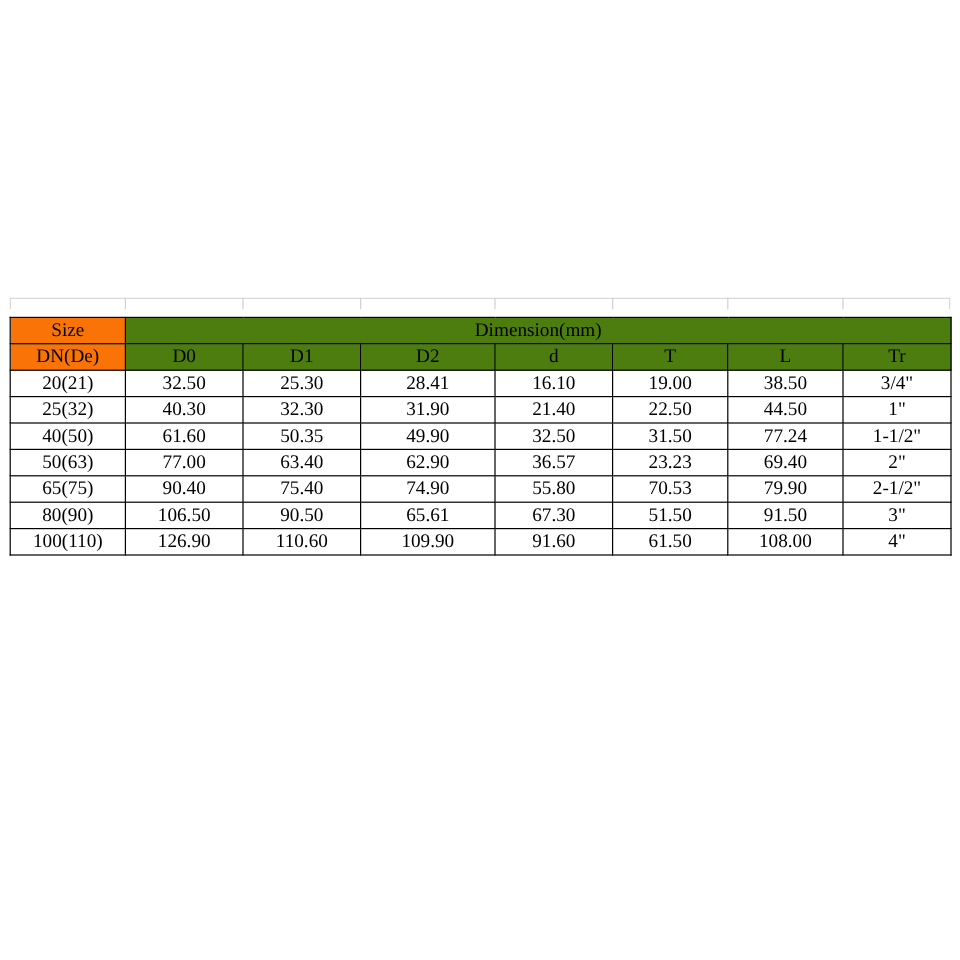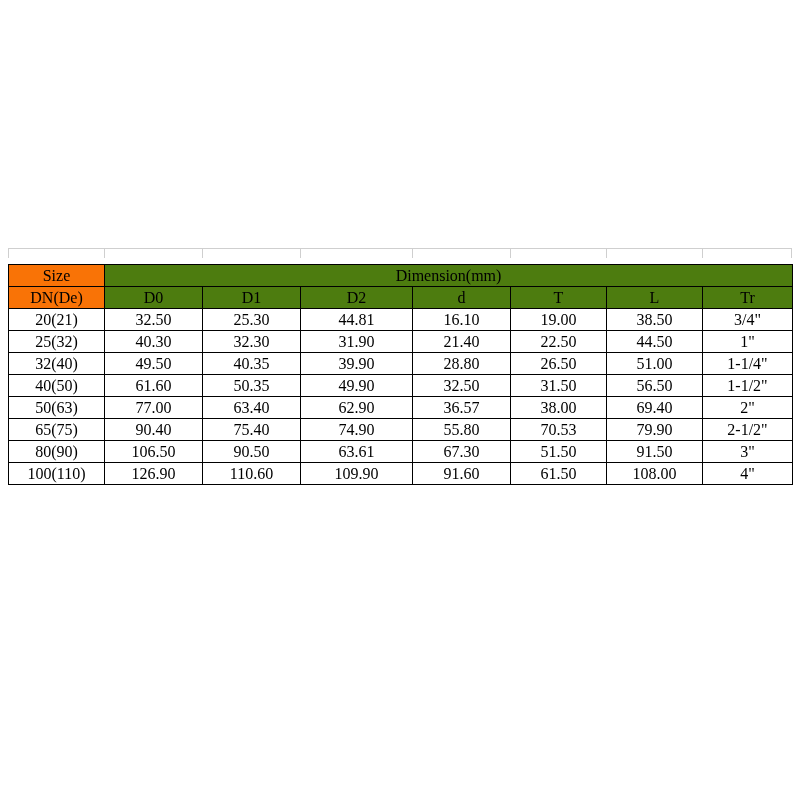--- a/index.html
+++ b/index.html
@@ -128,81 +128,71 @@
           <th class="hdr">T</th>
           <th class="hdr">L</th>
           <th class="hdr">Tr</th>
         </tr>
       </thead>
       <tbody>
         <tr class="data">
           <td>20(21)</td>
           <td>32.50</td>
           <td>25.30</td>
-          <td>44.81</td>
+          <td>28.41</td>
           <td>16.10</td>
           <td>19.00</td>
           <td>38.50</td>
           <td>3/4"</td>
         </tr>
         <tr class="data">
           <td>25(32)</td>
           <td>40.30</td>
           <td>32.30</td>
           <td>31.90</td>
           <td>21.40</td>
           <td>22.50</td>
           <td>44.50</td>
           <td>1"</td>
         </tr>
         <tr class="data">
-          <td>32(40)</td>
-          <td>49.50</td>
-          <td>40.35</td>
-          <td>39.90</td>
-          <td>28.80</td>
-          <td>26.50</td>
-          <td>51.00</td>
-          <td>1-1/4"</td>
-        </tr>
-        <tr class="data">
           <td>40(50)</td>
           <td>61.60</td>
           <td>50.35</td>
           <td>49.90</td>
           <td>32.50</td>
           <td>31.50</td>
-          <td>56.50</td>
+          <td>77.24</td>
           <td>1-1/2"</td>
         </tr>
         <tr class="data">
           <td>50(63)</td>
           <td>77.00</td>
           <td>63.40</td>
           <td>62.90</td>
           <td>36.57</td>
-          <td>38.00</td>
+          <td>23.23</td>
           <td>69.40</td>
           <td>2"</td>
         </tr>
         <tr class="data">
           <td>65(75)</td>
           <td>90.40</td>
           <td>75.40</td>
           <td>74.90</td>
           <td>55.80</td>
           <td>70.53</td>
           <td>79.90</td>
           <td>2-1/2"</td>
         </tr>
         <tr class="data">
           <td>80(90)</td>
           <td>106.50</td>
           <td>90.50</td>
-          <td>63.61</td>
+          <td>65.61</td>
           <td>67.30</td>
           <td>51.50</td>
           <td>91.50</td>
           <td>3"</td>
         </tr>
         <tr class="data">
           <td>100(110)</td>
           <td>126.90</td>
           <td>110.60</td>
           <td>109.90</td>

